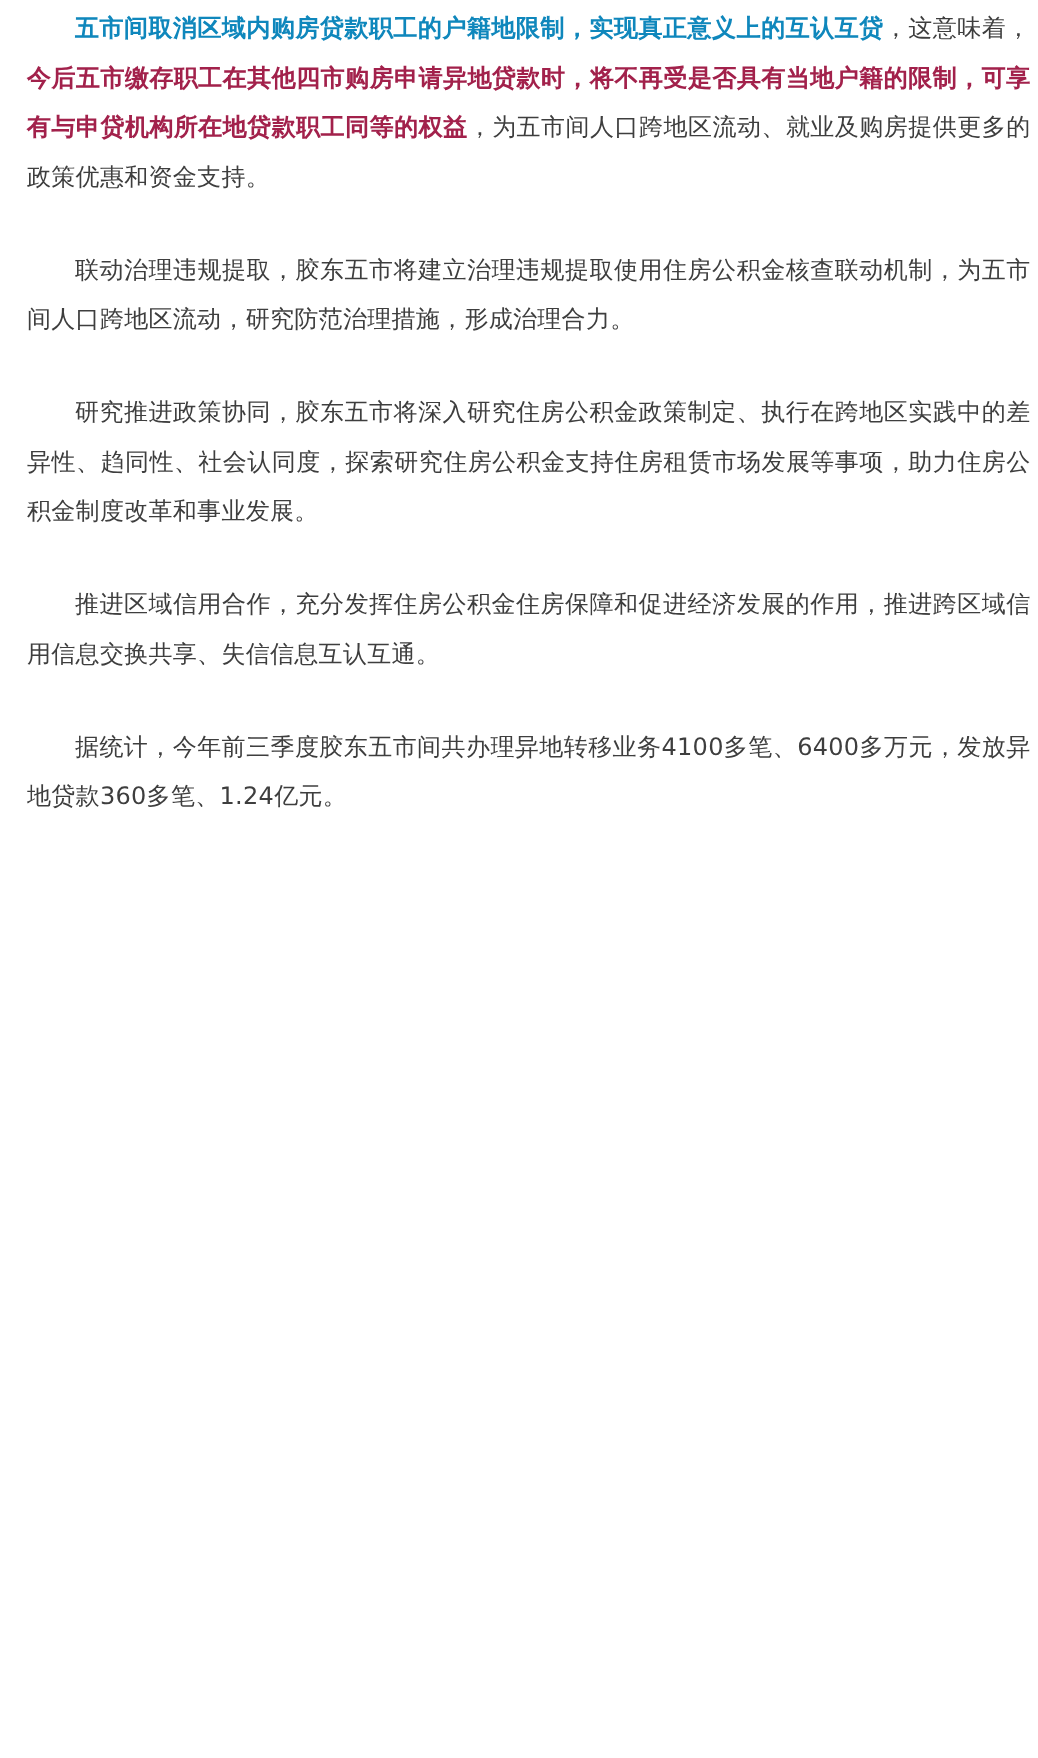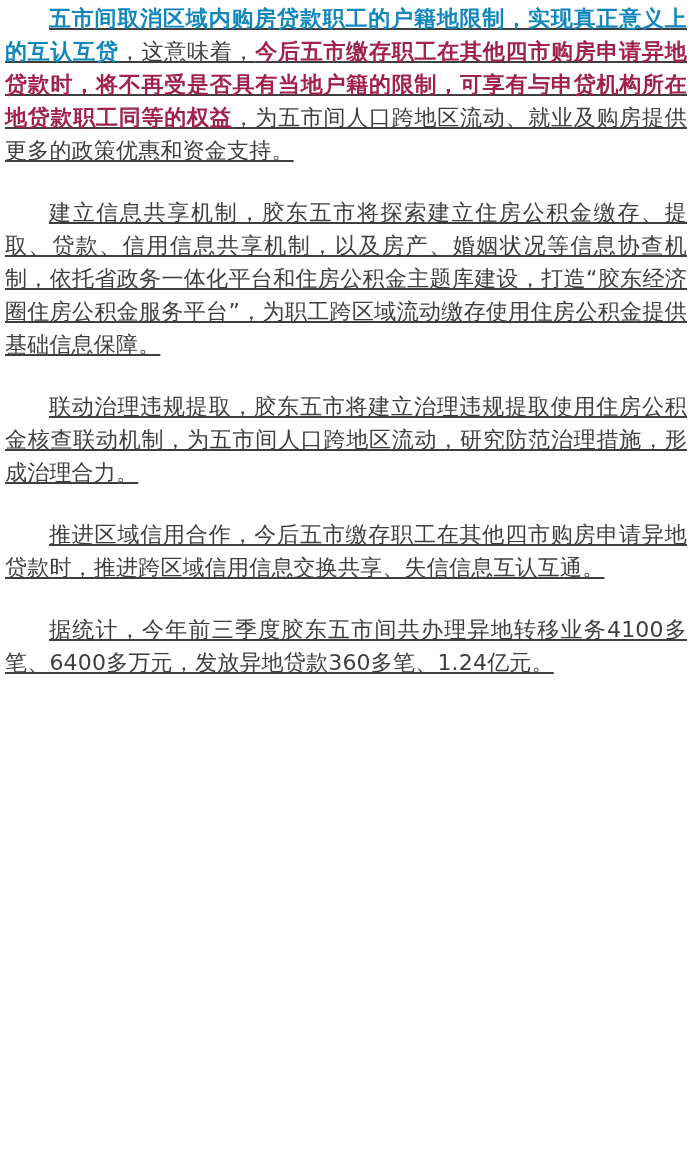--- a/index.html
+++ b/index.html
@@ -13,27 +13,26 @@
     padding: 0;
     background: var(--bg);
   }
   body {
     width: 692px;
     min-height: 1172px;
     font-family: "DejaVu Sans", "Liberation Sans", sans-serif;
     box-sizing: border-box;
   }
   .article {
-    padding: 2px 5px 10px 5px;
+    padding: 2px 5px 10px 18px;
     color: var(--text-color);
-    font-size: 22px;
+    font-size: 16px;
     line-height: 33px;
     text-align: justify;
     letter-spacing: 0.2px;
-    text-decoration: underline;
   }
   .article p {
     margin: 0 0 29px 0;
     text-indent: 2em;
     word-break: break-all;
   }
   .article p:last-child {
     margin-bottom: 12px;
   }
   .run-normal {
@@ -47,17 +46,17 @@
   .run-bold-red {
     color: var(--red);
     font-weight: bold;
   }
 </style>
 </head>
 <body>
 
 <div class="article">
     <p><span class="run-bold-blue">五市间取消区域内购房贷款职工的户籍地限制，实现真正意义上的互认互贷</span><span class="run-normal">，这意味着，</span><span class="run-bold-red">今后五市缴存职工在其他四市购房申请异地贷款时，将不再受是否具有当地户籍的限制，可享有与申贷机构所在地贷款职工同等的权益</span><span class="run-normal">，为五市间人口跨地区流动、就业及购房提供更多的政策优惠和资金支持。</span></p>
-    <p><span class="run-normal">建立信息共享机制，胶东五市将探索建立住房公积金缴存、提取、贷款、信用信息共享机制，以及房产、婚姻状况等信息协查机制，依托省政务一体化平台和住房公积金主题库建设，打造“胶东经济圈住房公积金服务平台”，为职工跨区域流动缴存使用住房公积金提供基础信息保障。</span></p>
     <p><span class="run-normal">联动治理违规提取，胶东五市将建立治理违规提取使用住房公积金核查联动机制，为五市间人口跨地区流动，研究防范治理措施，形成治理合力。</span></p>
-    <p><span class="run-normal">推进区域信用合作，今后五市缴存职工在其他四市购房申请异地贷款时，推进跨区域信用信息交换共享、失信信息互认互通。</span></p>
+    <p><span class="run-normal">研究推进政策协同，胶东五市将深入研究住房公积金政策制定、执行在跨地区实践中的差异性、趋同性、社会认同度，探索研究住房公积金支持住房租赁市场发展等事项，助力住房公积金制度改革和事业发展。</span></p>
+    <p><span class="run-normal">推进区域信用合作，充分发挥住房公积金住房保障和促进经济发展的作用，推进跨区域信用信息交换共享、失信信息互认互通。</span></p>
     <p><span class="run-normal">据统计，今年前三季度胶东五市间共办理异地转移业务4100多笔、6400多万元，发放异地贷款360多笔、1.24亿元。</span></p>
   </div>
 
 </body></html>

